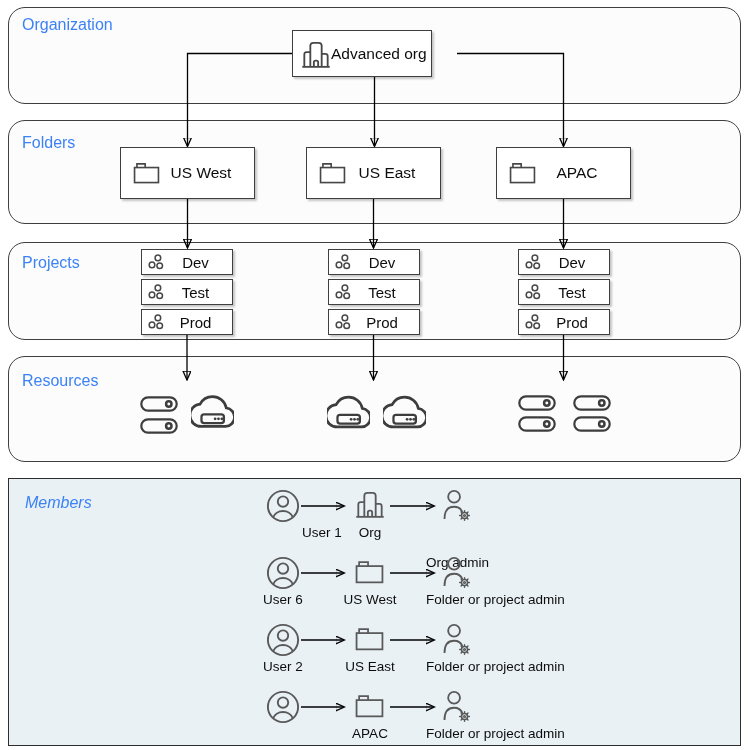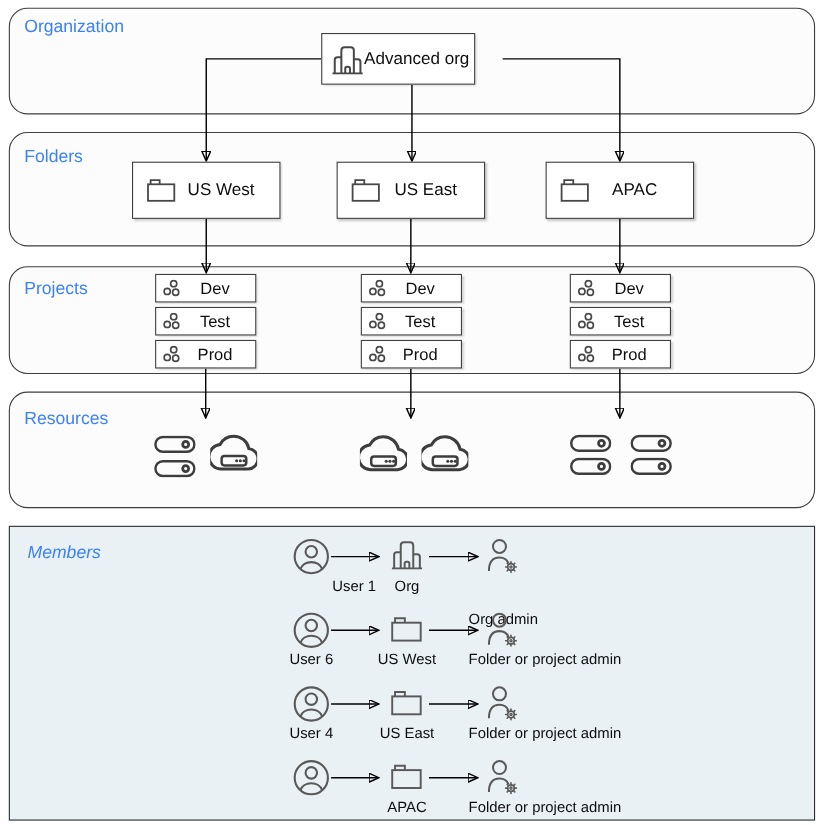--- a/index.html
+++ b/index.html
@@ -266,21 +266,21 @@
 
   <svg class="abs icon mem" style="left:266px;top:623px;" width="34" height="34">
       <use href="#sym-user"></use>
     </svg>
   <svg class="abs icon mem" style="left:355px;top:627px;" width="29" height="24">
       <use href="#sym-folder"></use>
     </svg>
   <svg class="abs icon mem" style="left:441px;top:623px;" width="31" height="33">
       <use href="#sym-admin"></use>
     </svg>
-  <div class="mlabel ctr" style="left:283px;top:659px;">User 4</div>
+  <div class="mlabel ctr" style="left:283px;top:659px;">User 2</div>
   <div class="mlabel ctr" style="left:370px;top:659px;">US East</div>
   <div class="mlabel" style="left:426px;top:659px;">Folder or project admin</div>
 
   <svg class="abs icon mem" style="left:266px;top:690px;" width="34" height="34">
       <use href="#sym-user"></use>
     </svg>
   <svg class="abs icon mem" style="left:355px;top:694px;" width="29" height="24">
       <use href="#sym-folder"></use>
     </svg>
   <svg class="abs icon mem" style="left:441px;top:690px;" width="31" height="33">

